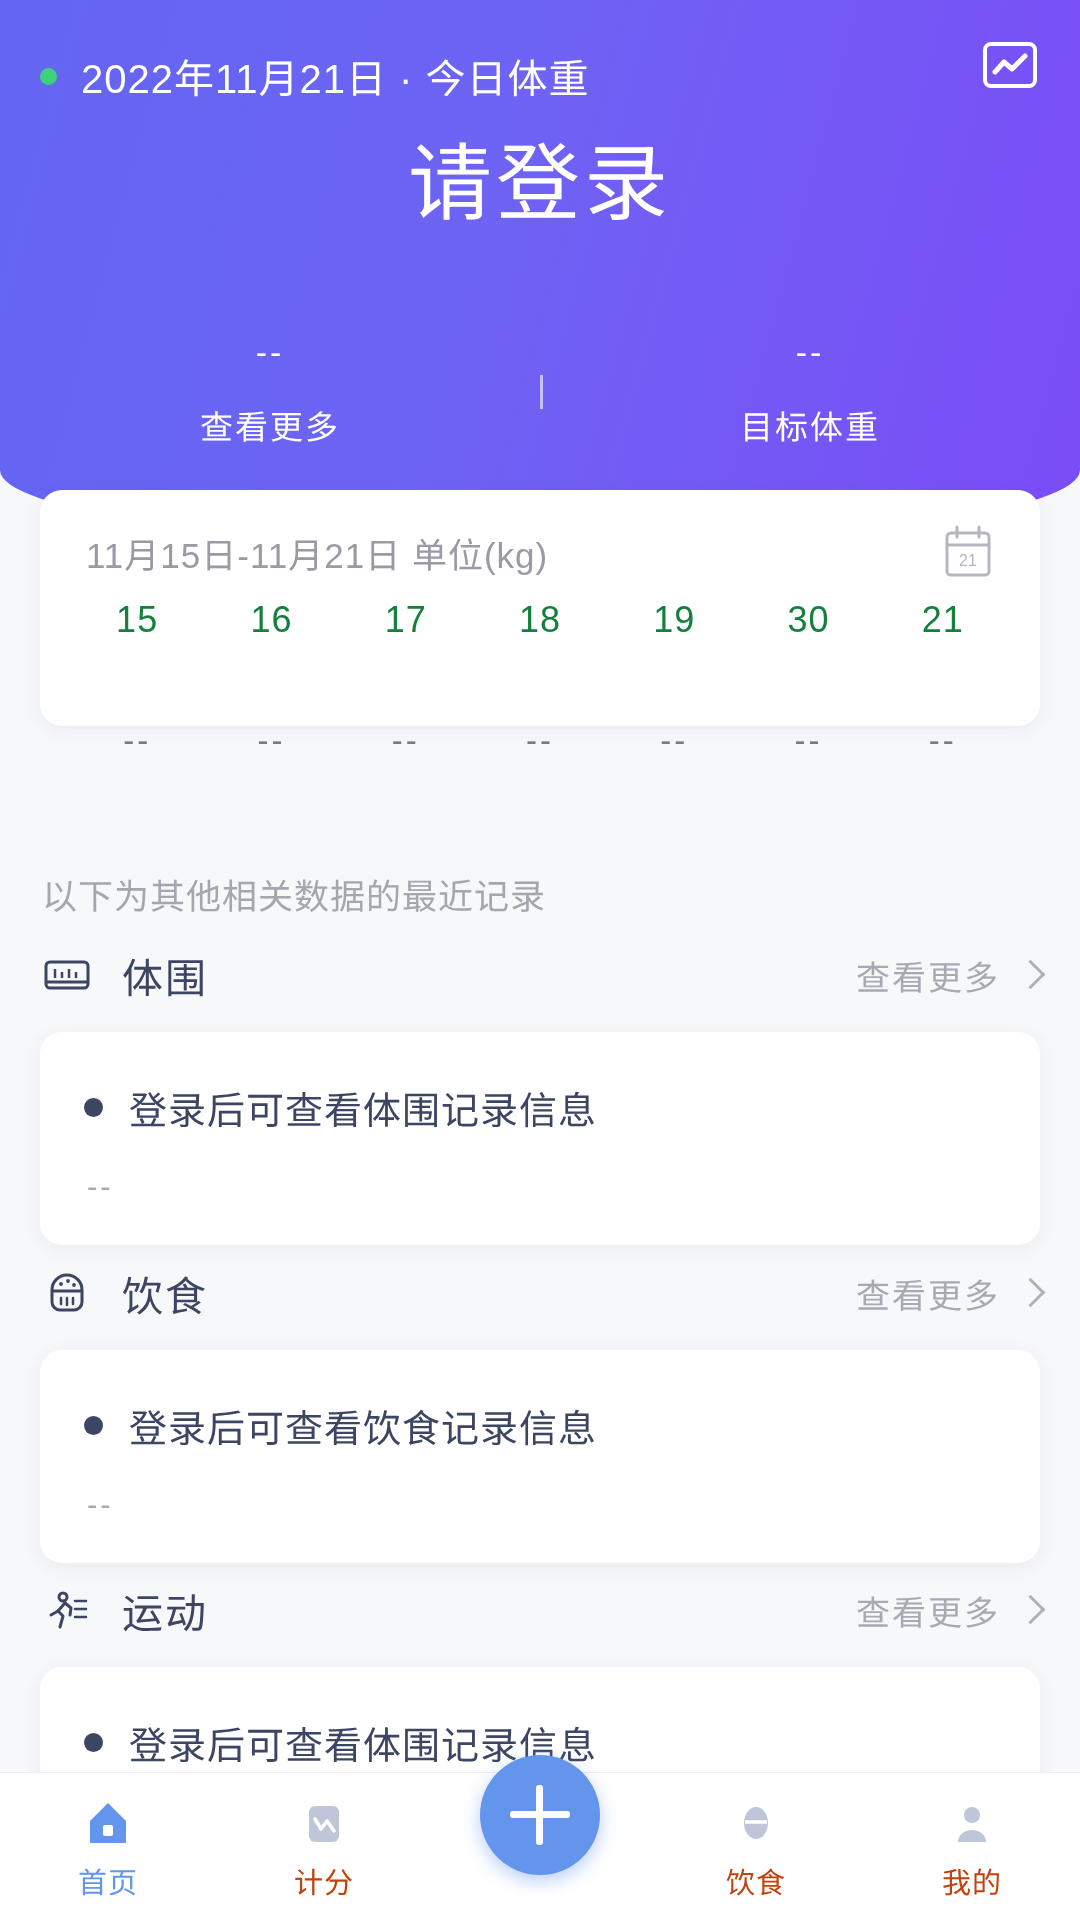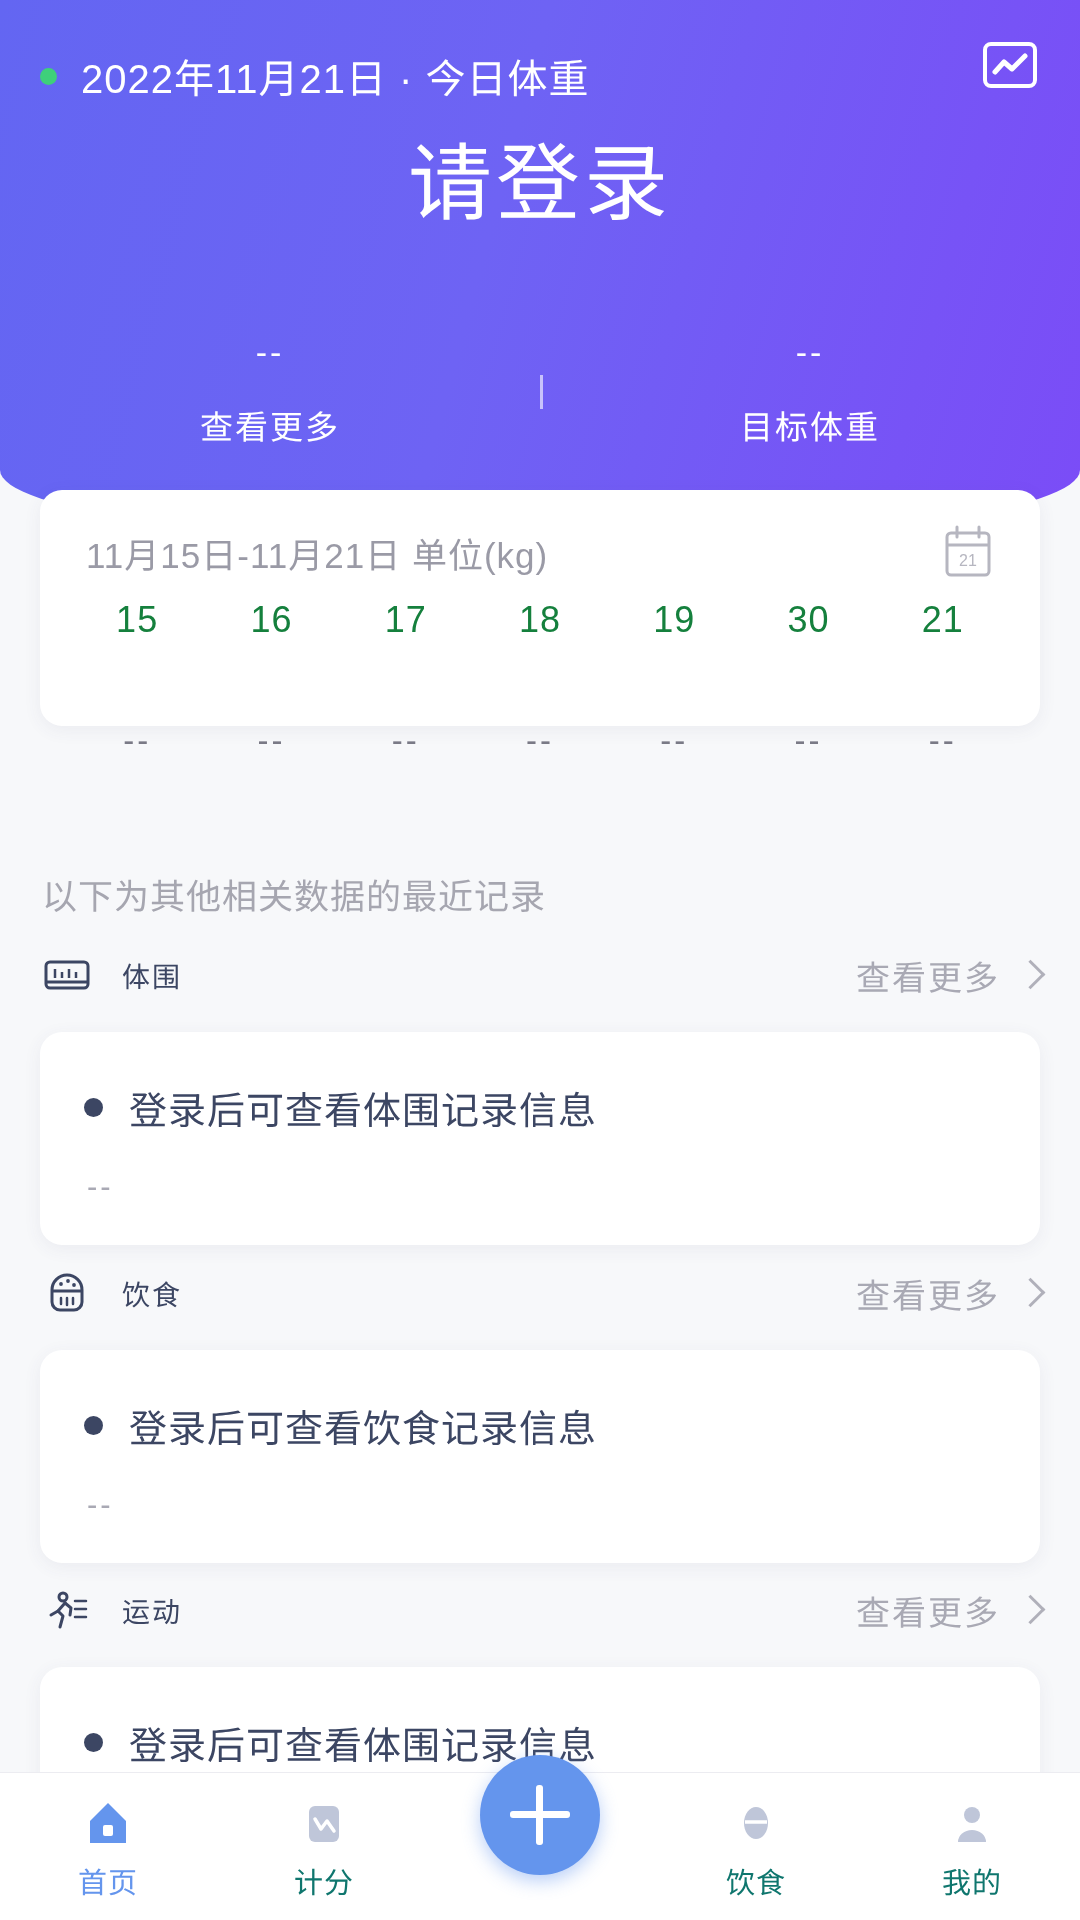--- a/index.html
+++ b/index.html
@@ -100,21 +100,21 @@
   .group-head {
     position:relative; height:70px; display:flex; align-items:center;
     padding:0 42px;
   }
   .group-icon {
     width:50px; height:50px; flex:0 0 auto;
     display:flex; align-items:center; justify-content:center;
   }
   .group-icon svg { display:block; }
   .group-title {
-    margin-left:30px; color:#3c4663; font-size:28px; letter-spacing:2px;
+    margin-left:30px; color:#3c4663; font-size:41px; letter-spacing:2px;
     font-weight:400;
   }
   .group-more {
     margin-left:auto; display:flex; align-items:center;
   }
   .group-more-label { color:#a9a9b4; font-size:34px; letter-spacing:2px; }
   .chev {
     margin-left:20px; width:18px; height:30px; position:relative;
   }
   .chev::before{
@@ -147,21 +147,21 @@
     background:#ffffff; border-top:1px solid #ececf1;
     display:flex; align-items:flex-start;
   }
   .tab {
     flex:1 1 0; height:148px; padding-top:22px;
     display:flex; flex-direction:column; align-items:center;
   }
   .tab-ico { height:56px; display:flex; align-items:center; justify-content:center; }
   .tab-ico svg { display:block; }
   .tab-label {
-    margin-top:8px; font-size:29px; letter-spacing:1px; color:#0f766e;
+    margin-top:8px; font-size:29px; letter-spacing:1px; color:#c2410c;
   }
   .tab.active .tab-label { color:#6495ED; }
   .tab.center { position:relative; }
   .fab {
     position:absolute; left:50%; top:-18px; transform:translateX(-50%);
     width:120px; height:120px; border-radius:50%;
     background:#6495ED;
     box-shadow:0 6px 18px rgba(100,149,237,.45);
     display:flex; align-items:center; justify-content:center;
   }

